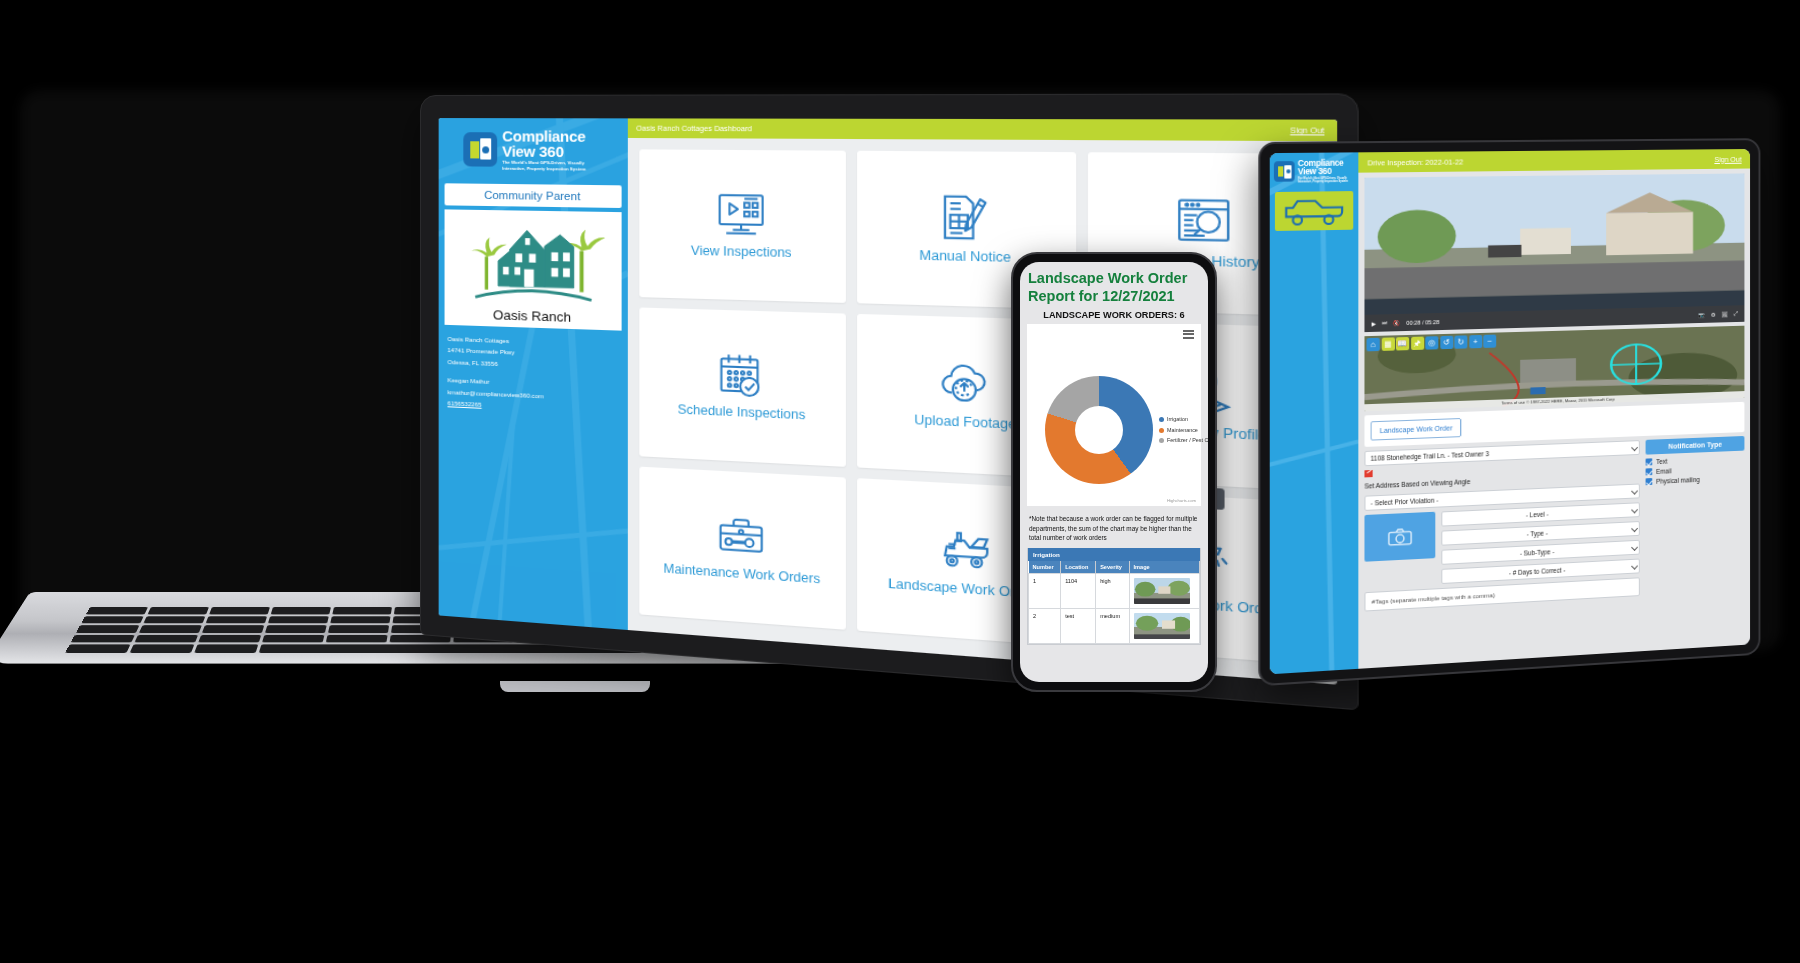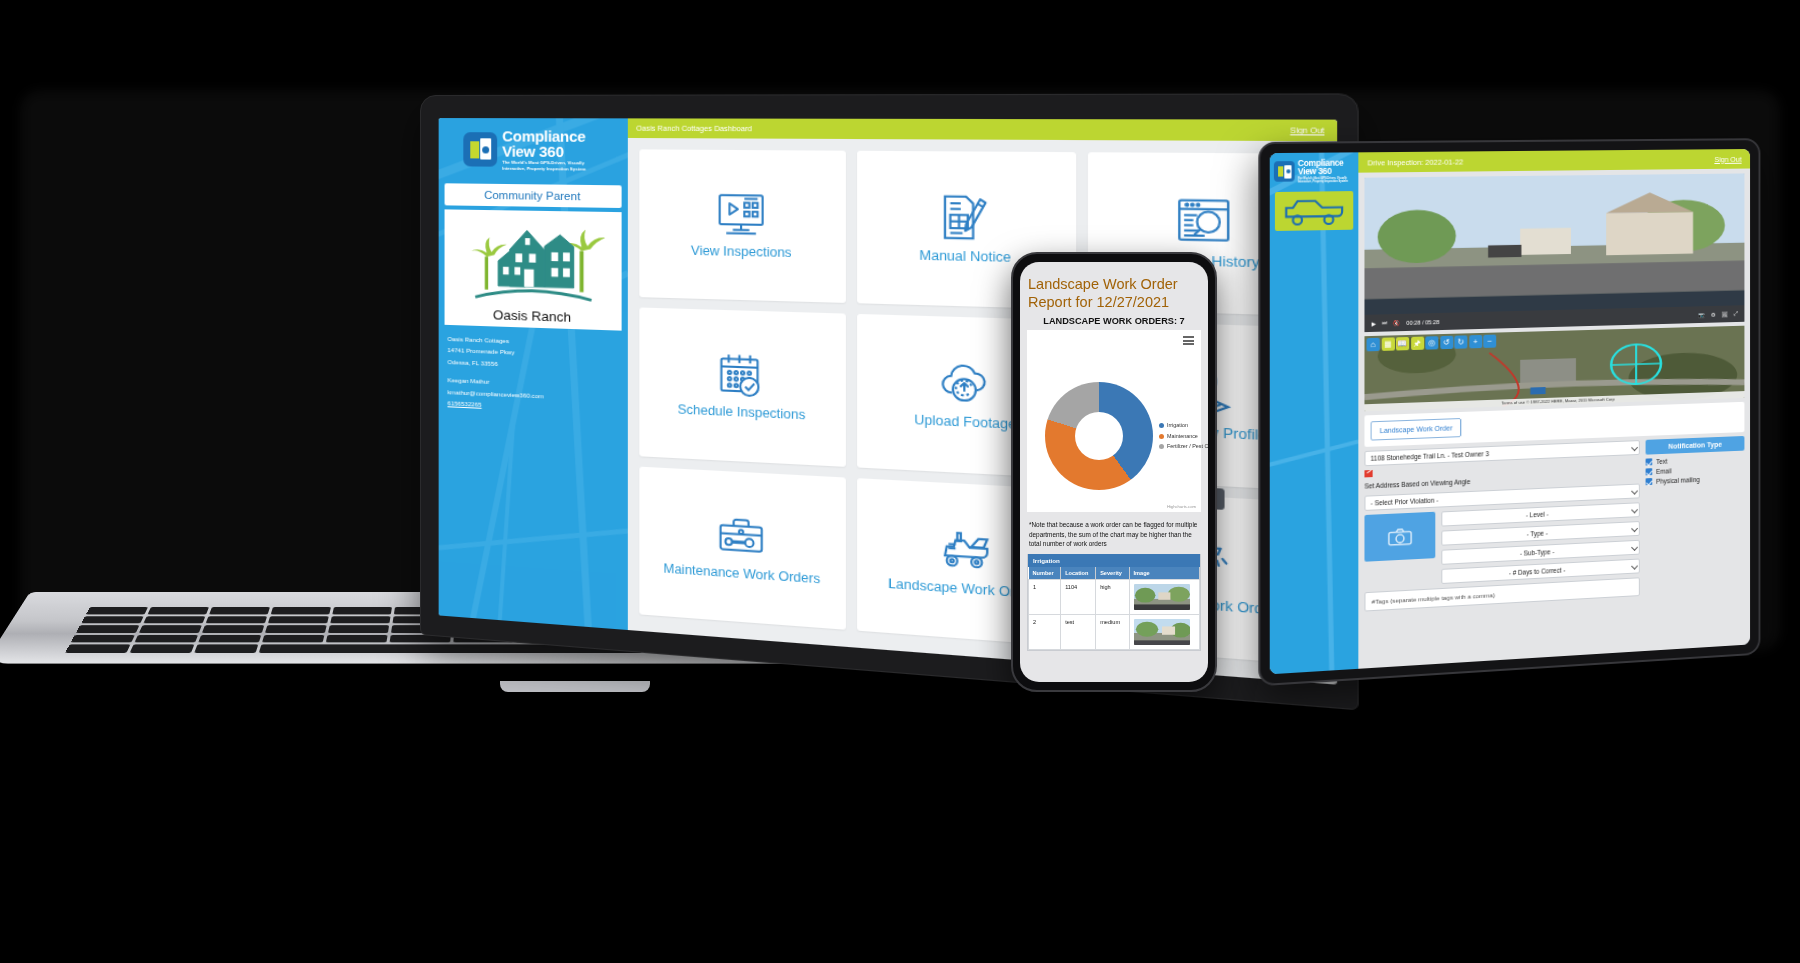--- a/index.html
+++ b/index.html
@@ -80,21 +80,21 @@
   .tile .lbl { color:#2e9ad6; font-size:12.5px; line-height:1.25; text-align:center; }
   .badge-soon { position:absolute; top:-8px; left:30px; background:#5a616b; color:#fff;
      font-size:10px; font-weight:bold; padding:4px 9px; border-radius:3px; white-space:nowrap; z-index:4;}
 
   
   #phone { position:absolute; left:1011px; top:252px; width:206px; height:440px;
     background:#0d0d0f; border-radius:26px; border:2px solid #3a3a3e;
     box-shadow:0 14px 34px rgba(0,0,0,.6); z-index:30; }
   #phone-screen { position:absolute; left:7px; top:8px; right:7px; bottom:8px;
     background:#e6e6e8; border-radius:19px; overflow:hidden; }
-  .ph-title { color:#a16207; font-size:14.5px; line-height:1.22; padding:14px 8px 2px; }
+  .ph-title { color:#15803d; font-size:14.5px; line-height:1.22; padding:8px 8px 2px;font-weight:bold; }
   .ph-sub { text-align:center; font-size:9.2px; font-weight:bold; color:#111; padding:3px 0 4px; }
   .ph-chartbox { background:#fff; margin:0 7px; height:182px; position:relative; }
   .ph-hamb { position:absolute; right:7px; top:6px; width:11px; height:9px;
     background:linear-gradient(#666 0 2px,transparent 2px 3.5px,#666 3.5px 5.5px,transparent 5.5px 7px,#666 7px 9px); }
   .donut { position:absolute; left:18px; top:52px; width:108px; height:108px; border-radius:50%; }
   .donut-hole { position:absolute; left:50%; top:50%; width:48px; height:48px; margin:-24px 0 0 -24px;
     background:#fff; border-radius:50%; }
   .ph-legend { position:absolute; left:132px; top:90px; font-size:5.4px; line-height:1.95; color:#333; }
   .ph-legend div { display:flex; align-items:center; gap:3px; white-space:nowrap; }
   .lg-dot { width:5px; height:5px; border-radius:50%; flex:none; }
@@ -641,21 +641,21 @@
           </div>
 
         </div>
       </div>
     </div>
   </div>
 
   <div id="phone">
     <div id="phone-screen">
       <div class="ph-title">Landscape Work Order Report for 12/27/2021</div>
-      <div class="ph-sub">LANDSCAPE WORK ORDERS: 7</div>
+      <div class="ph-sub">LANDSCAPE WORK ORDERS: 6</div>
 
       <div class="ph-chartbox">
         <div class="ph-hamb"></div>
         <div class="donut" id="donut" style="background: conic-gradient(rgb(59, 120, 181) 0deg, rgb(59, 120, 181) 144deg, rgb(227, 121, 46) 144deg, rgb(227, 121, 46) 288deg, rgb(165, 165, 165) 288deg, rgb(165, 165, 165) 360deg);">
           <div class="donut-hole"></div>
         </div>
         <div class="ph-legend">
           <div>
               <span class="lg-dot" style="background:#3b78b5"></span>
               <span>Irrigation</span>

